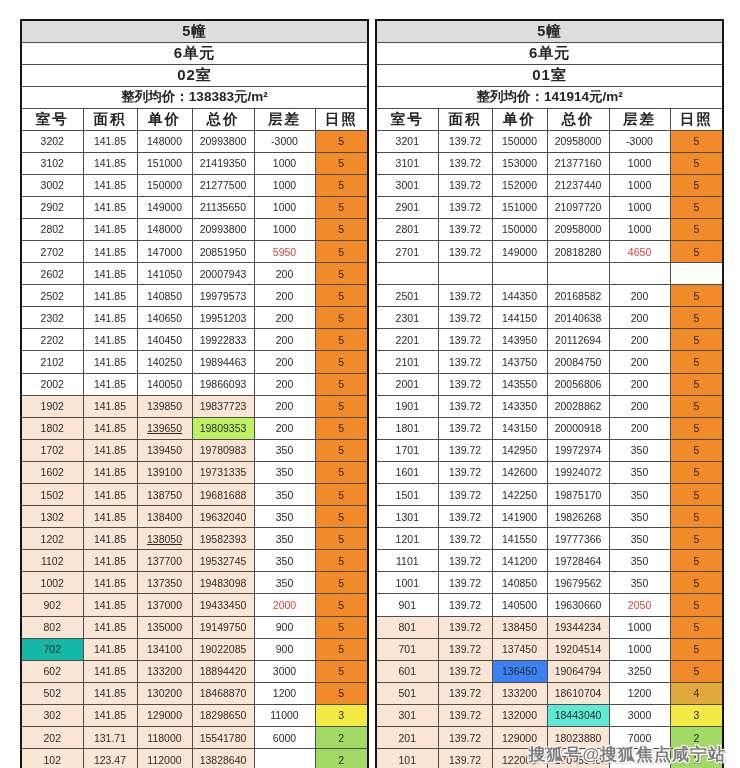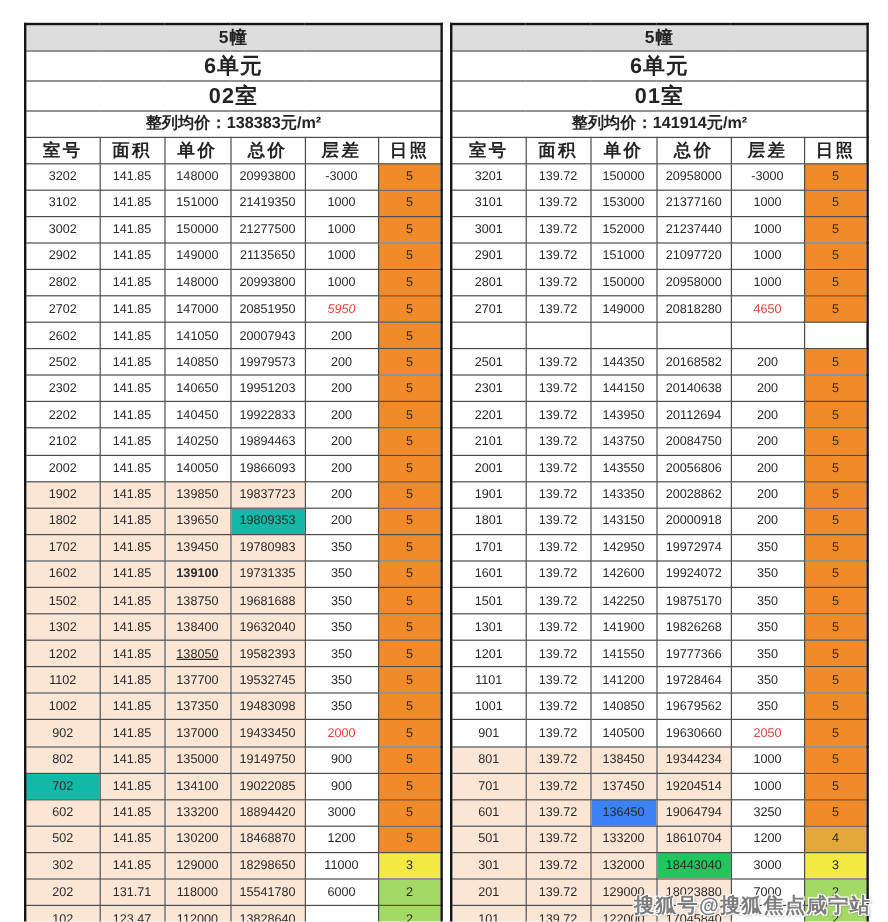--- a/index.html
+++ b/index.html
@@ -9,21 +9,21 @@
     color:#242424;overflow:hidden;
   }
   .tables{position:absolute;left:20px;top:19px;display:flex;gap:6px;}
   table{border-collapse:collapse;table-layout:fixed;border:2px solid #151515;}
   th,td{
     border:1px solid #4c4c4c;text-align:center;vertical-align:middle;
     padding:0;overflow:hidden;white-space:nowrap;
   }
   thead tr{height:22px;}
   th.bldg{font-size:14.5px;font-weight:bold;letter-spacing:1px;}
-  th.sub{font-size:18px;font-weight:bold;background:#ffffff;letter-spacing:1px;}
+  th.sub{font-size:15px;font-weight:bold;background:#ffffff;letter-spacing:1px;}
   th.avg{font-size:13.5px;font-weight:bold;background:#ffffff;}
   tr.cols th{font-size:14.5px;font-weight:bold;background:#ffffff;letter-spacing:2px;}
   tbody td{height:21.1px;font-size:10.5px;color:#2a2a2a;background:#ffffff;}
   .watermark{
     position:absolute;right:14px;bottom:2px;
     font-size:17px;font-weight:bold;color:#7d7d7d;letter-spacing:1px;
     text-shadow:-1px -1px 0 #fff,1px -1px 0 #fff,-1px 1px 0 #fff,1px 1px 0 #fff,2px 2px 1px rgba(120,120,120,.35);
   }
 </style>
 </head>
@@ -101,21 +101,21 @@
           <td>148000</td>
           <td>20993800</td>
           <td>1000</td>
           <td style="background: rgb(241, 138, 41);">5</td>
         </tr>
         <tr>
           <td>2702</td>
           <td>141.85</td>
           <td>147000</td>
           <td>20851950</td>
-          <td style="color: rgb(217, 69, 60); font-style: italic;">5950</td>
+          <td style="color: rgb(217, 69, 60);">5950</td>
           <td style="background: rgb(241, 138, 41);">5</td>
         </tr>
         <tr>
           <td>2602</td>
           <td>141.85</td>
           <td>141050</td>
           <td>20007943</td>
           <td>200</td>
           <td style="background: rgb(241, 138, 41);">5</td>
         </tr>
@@ -163,37 +163,37 @@
           <td style="background: rgb(251, 229, 212);">1902</td>
           <td style="background: rgb(251, 229, 212);">141.85</td>
           <td style="background: rgb(251, 229, 212);">139850</td>
           <td style="background: rgb(251, 229, 212);">19837723</td>
           <td>200</td>
           <td style="background: rgb(241, 138, 41);">5</td>
         </tr>
         <tr>
           <td style="background: rgb(251, 229, 212);">1802</td>
           <td style="background: rgb(251, 229, 212);">141.85</td>
-          <td style="background: rgb(251, 229, 212);">139650</td>
-          <td style="background: #14b8a6;">19809353</td>
+          <td style="background: rgb(251, 229, 212); text-decoration: underline;">139650</td>
+          <td style="background: #bef264;">19809353</td>
           <td>200</td>
           <td style="background: rgb(241, 138, 41);">5</td>
         </tr>
         <tr>
           <td style="background: rgb(251, 229, 212);">1702</td>
           <td style="background: rgb(251, 229, 212);">141.85</td>
           <td style="background: rgb(251, 229, 212);">139450</td>
           <td style="background: rgb(251, 229, 212);">19780983</td>
           <td>350</td>
           <td style="background: rgb(241, 138, 41);">5</td>
         </tr>
         <tr>
           <td style="background: rgb(251, 229, 212);">1602</td>
           <td style="background: rgb(251, 229, 212);">141.85</td>
-          <td style="background: rgb(251, 229, 212); font-weight: bold;">139100</td>
+          <td style="background: rgb(251, 229, 212);">139100</td>
           <td style="background: rgb(251, 229, 212);">19731335</td>
           <td>350</td>
           <td style="background: rgb(241, 138, 41);">5</td>
         </tr>
         <tr>
           <td style="background: rgb(251, 229, 212);">1502</td>
           <td style="background: rgb(251, 229, 212);">141.85</td>
           <td style="background: rgb(251, 229, 212);">138750</td>
           <td style="background: rgb(251, 229, 212);">19681688</td>
           <td>350</td>
@@ -535,21 +535,21 @@
           <td style="background: rgb(251, 229, 212);">139.72</td>
           <td style="background: rgb(251, 229, 212);">133200</td>
           <td style="background: rgb(251, 229, 212);">18610704</td>
           <td>1200</td>
           <td style="background: rgb(226, 168, 60);">4</td>
         </tr>
         <tr>
           <td style="background: rgb(251, 229, 212);">301</td>
           <td style="background: rgb(251, 229, 212);">139.72</td>
           <td style="background: rgb(251, 229, 212);">132000</td>
-          <td style="background: #22c55e; text-align: center;">18443040</td>
+          <td style="background: #5eead4; text-align: center;">18443040</td>
           <td>3000</td>
           <td style="background: rgb(243, 235, 68);">3</td>
         </tr>
         <tr>
           <td style="background: rgb(251, 229, 212);">201</td>
           <td style="background: rgb(251, 229, 212);">139.72</td>
           <td style="background: rgb(251, 229, 212);">129000</td>
           <td style="background: rgb(251, 229, 212);">18023880</td>
           <td>7000</td>
           <td style="background: rgb(163, 218, 102);">2</td>

